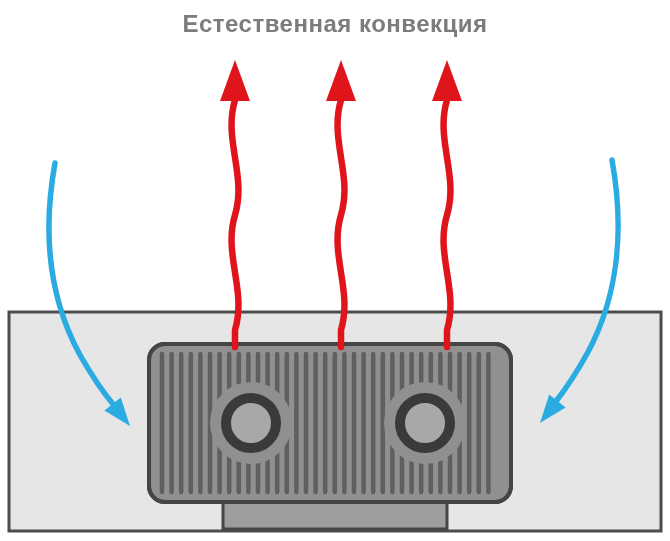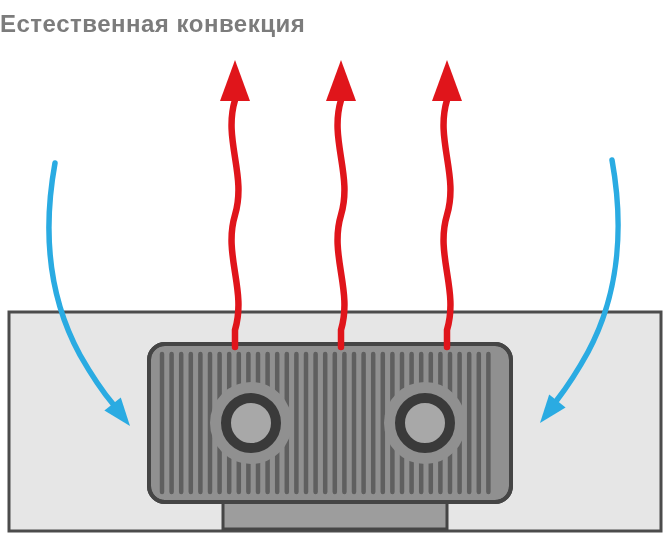--- a/index.html
+++ b/index.html
@@ -13,21 +13,21 @@
     height: 541px;
     background: #ffffff;
     overflow: hidden;
     font-family: "Liberation Sans", "DejaVu Sans", sans-serif;
   }
   .title {
     position: absolute;
     top: 10px;
     left: 0;
     width: 100%;
-    text-align: left;
+    text-align: center;
     font-size: 24px;
     font-weight: bold;
     letter-spacing: 0.5px;
   }
   svg.diagram {
     position: absolute;
     top: 0;
     left: 0;
   }
 </style>

